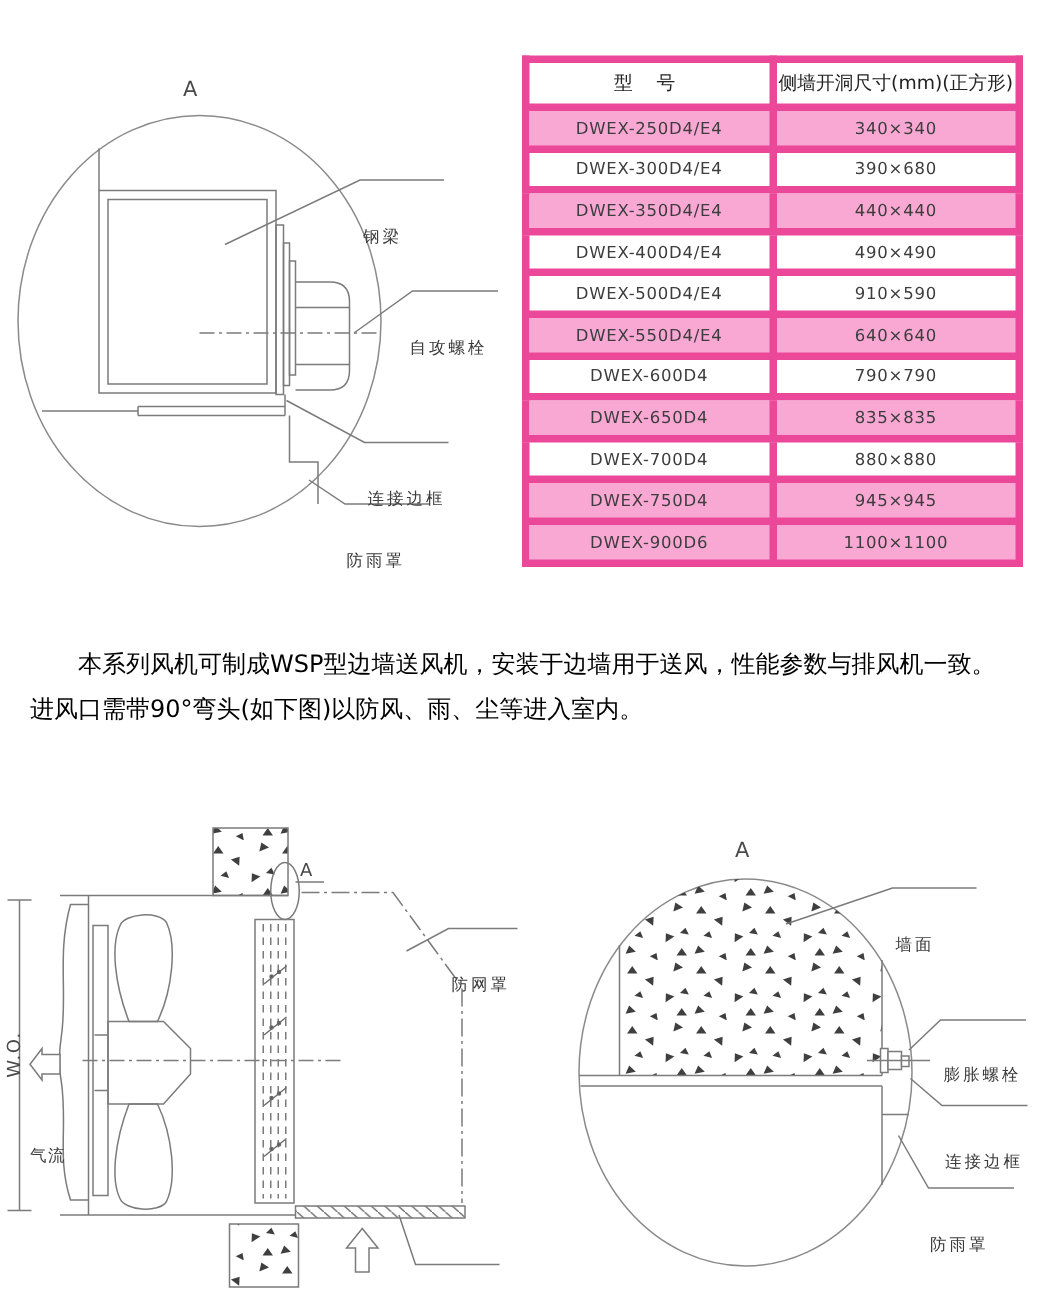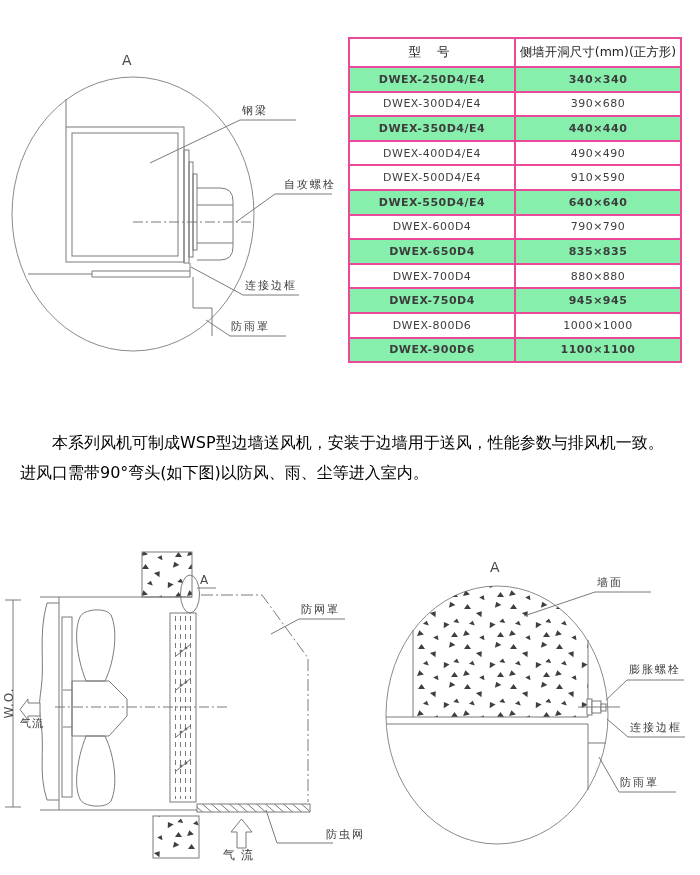--- a/index.html
+++ b/index.html
@@ -4,45 +4,45 @@
 <style>
   html,body{margin:0;padding:0;}
   .page{
     position:relative;width:700px;height:875px;background:#ffffff;
     font-family:"DejaVu Sans","Liberation Sans",sans-serif;
     overflow:hidden;color:#333;
   }
   svg{position:absolute;left:0;top:0;}
   .lbl{
     position:absolute;font-size:11px;color:#3a3a3a;letter-spacing:2px;
-    white-space:nowrap;line-height:14px;
+    white-space:nowrap;line-height:14px;margin-top:47px;
   }
   .marker{
     position:absolute;font-size:14px;color:#4a4a4a;letter-spacing:0;
   }
   .wo{
     position:absolute;left:-11px;top:695px;width:42px;height:16px;
     font-size:12px;color:#4a4a4a;letter-spacing:1px;text-align:center;
     transform:rotate(-90deg);
   }
   .qiliu-bottom{letter-spacing:6px;font-size:12px;}
   
   .spec-table{
     position:absolute;left:348px;top:37px;width:334px;
     border-collapse:collapse;table-layout:fixed;
     font-size:11px;color:#3d3d3d;
   }
   .spec-table th,.spec-table td{
-    border:2px solid #ec4899;text-align:center;vertical-align:middle;
+    border:5px solid #ec4899;text-align:center;vertical-align:middle;
     padding:0;font-weight:normal;overflow:hidden;
   }
   .spec-table th{height:27px;font-size:12.5px;color:#222;}
   .spec-table th.model-h{letter-spacing:6px;}
   .spec-table td{height:22.6px;letter-spacing:0.5px;}
-  .spec-table tr.alt td{background:#86efac;font-weight:bold;}
+  .spec-table tr.alt td{background:#f9a8d4;}
   
   .para{
     position:absolute;left:20px;top:428px;width:672px;
     font-size:16px;line-height:30px;color:#000000;
   }
   .para .l1{text-indent:32px;}
 </style>
 </head>
 <body>
 
@@ -229,39 +229,35 @@
           <td>835×835</td>
         </tr>
     <tr>
           <td>DWEX-700D4</td>
           <td>880×880</td>
         </tr>
     <tr class="alt">
           <td>DWEX-750D4</td>
           <td>945×945</td>
         </tr>
-    <tr>
-          <td>DWEX-800D6</td>
-          <td>1000×1000</td>
-        </tr>
     <tr class="alt">
           <td>DWEX-900D6</td>
           <td>1100×1100</td>
         </tr>
   </tbody>
     </table>
 
   <div class="para">
     <div class="l1">本系列风机可制成WSP型边墙送风机，安装于边墙用于送风，性能参数与排风机一致。</div>
     <div class="l2">进风口需带90°弯头(如下图)以防风、雨、尘等进入室内。</div>
   </div>
 
   <div class="marker" style="left:122px;top:52px;">A</div>
   <div class="lbl" style="left:242px;top:104px;">钢梁</div>
-  <div class="lbl" style="left:284px;top:178px;">自攻螺栓</div>
+  <div class="lbl" style="left:273px;top:178px;">自攻螺栓</div>
   <div class="lbl" style="left:245px;top:279px;">连接边框</div>
   <div class="lbl" style="left:231px;top:320px;">防雨罩</div>
 
   <div class="wo">W.O.</div>
   <div class="lbl" style="left:20px;top:717px;letter-spacing:1px;">气流</div>
   <div class="marker" style="left:200px;top:573px;font-size:12px;">A</div>
   <div class="lbl" style="left:301px;top:603px;">防网罩</div>
   <div class="lbl qiliu-bottom" style="left:223px;top:848px;">气流</div>
   <div class="lbl" style="left:278px;top:828px;padding-left:48px;">防虫网</div>
 

